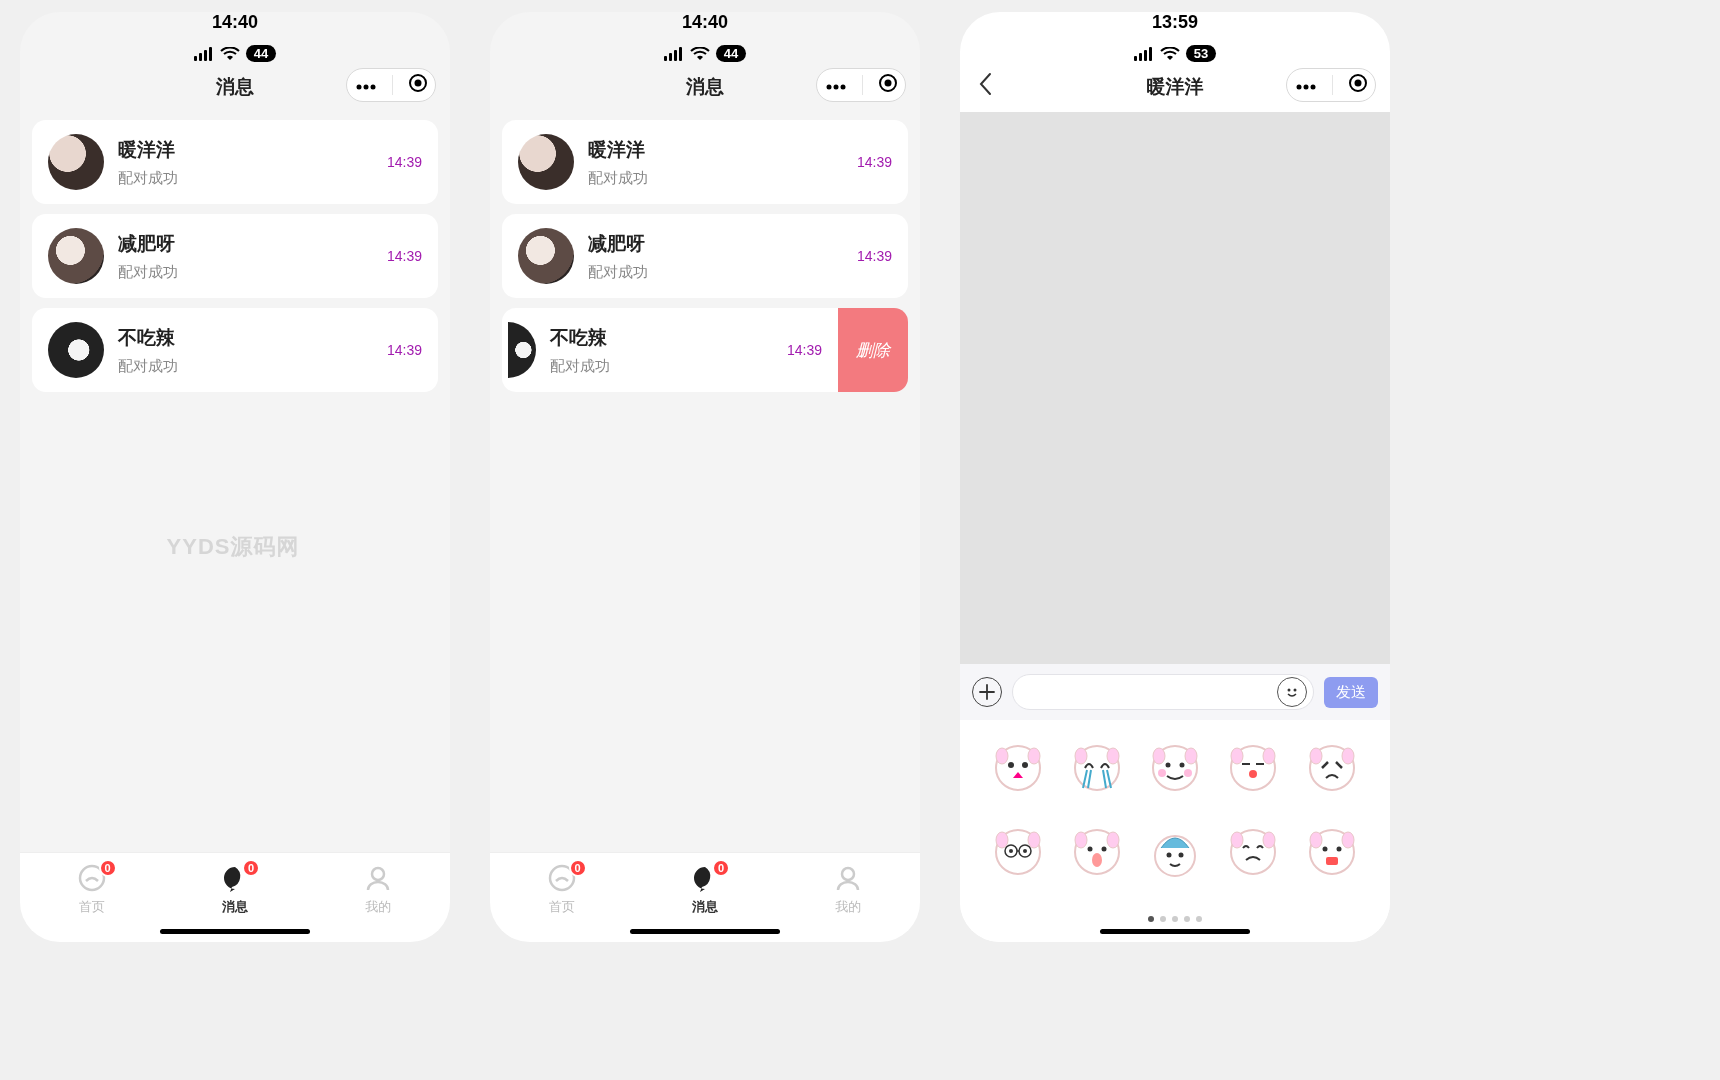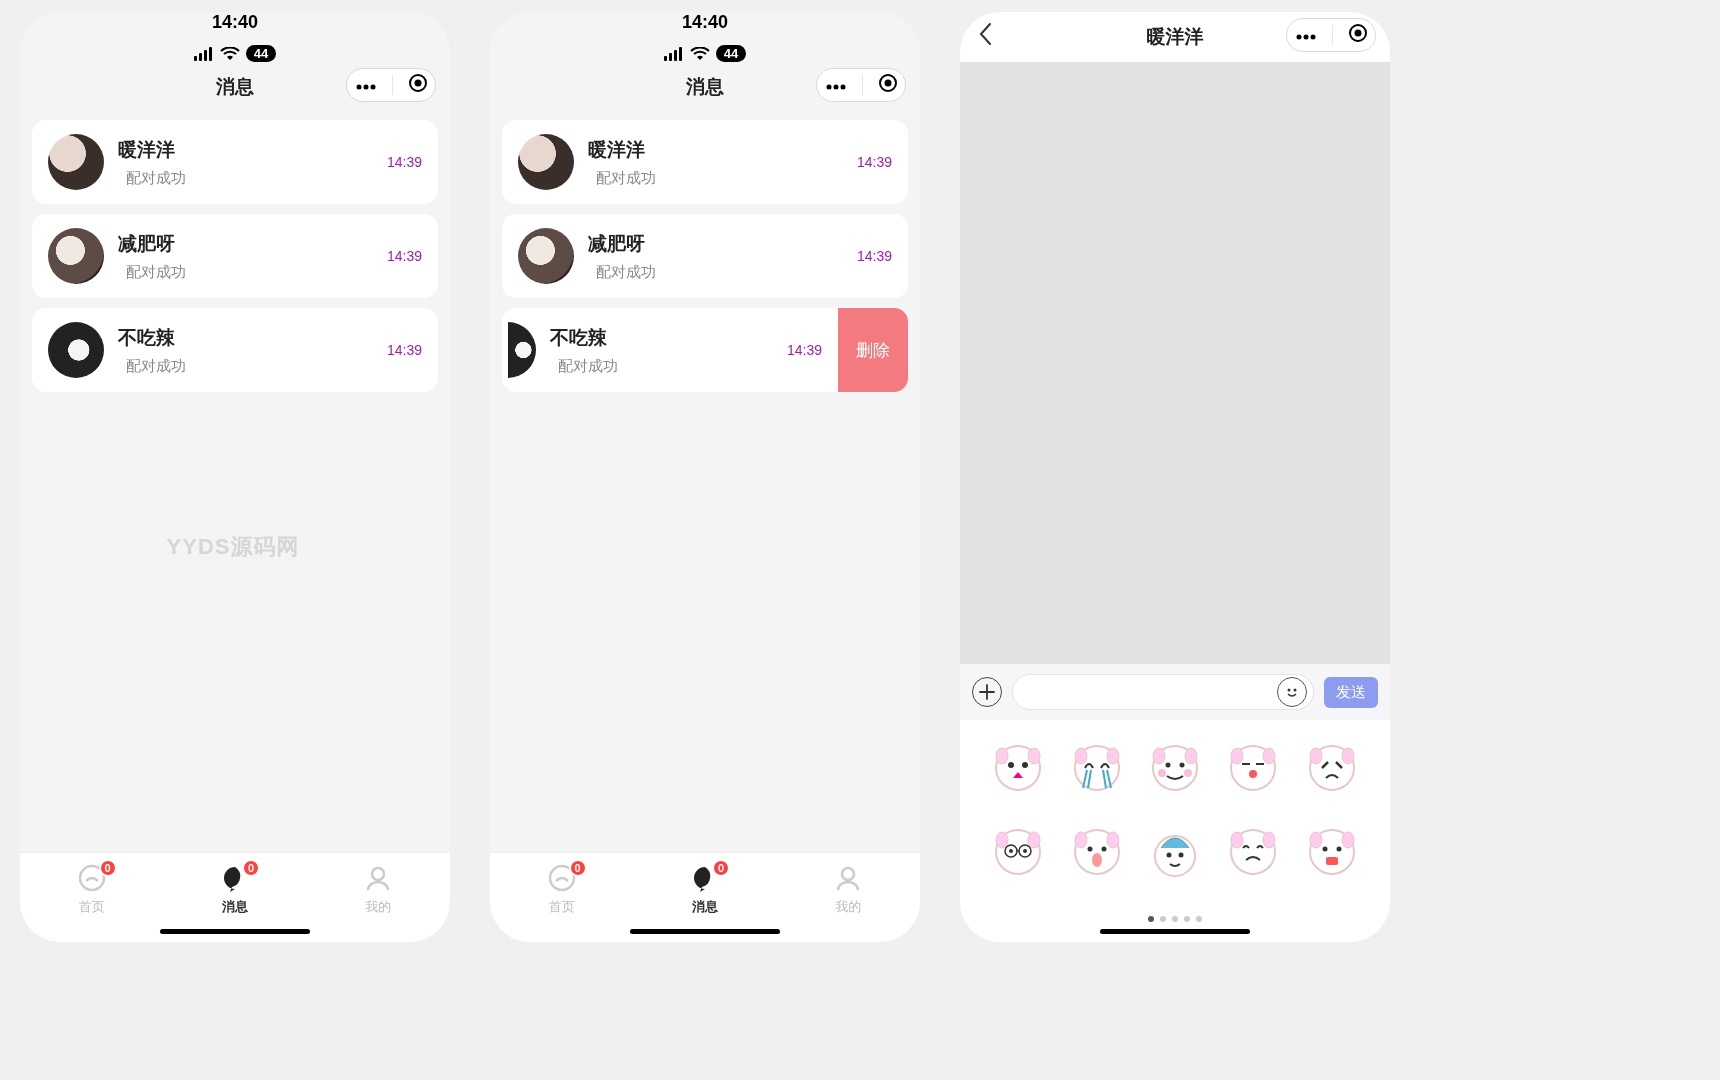--- a/index.html
+++ b/index.html
@@ -21,27 +21,27 @@
   .back-chevron { position: absolute; left: 18px; top: 10px; }
   
   .list { padding: 8px 12px; display: flex; flex-direction: column; gap: 10px; }
   .card { background: #fff; border-radius: 14px; padding: 14px 16px; display: flex; align-items: center; gap: 14px; }
   .avatar { width: 56px; height: 56px; border-radius: 50%; flex: none; }
   .av1 { background: radial-gradient(circle at 35% 35%, #e8d7cf 0 35%, #3a2e2a 36% 100%); }
   .av2 { background: radial-gradient(circle at 40% 40%, #f2e8e2 0 30%, #5d4b45 31% 70%, #2a2423 71% 100%); }
   .av3 { background: radial-gradient(circle at 55% 50%, #f5f5f5 0 25%, #222 26% 100%); }
   .card-main { flex: 1; display: flex; flex-direction: column; gap: 6px; }
   .name { font-size: 19px; font-weight: 600; color: #222; }
-  .sub { font-size: 15px; color: #888; margin-left: 8px; }
+  .sub { font-size: 15px; color: #888; }
   .time { font-size: 14px; color: #a21caf; }
   
   .swipe-wrap { display: flex; border-radius: 14px; overflow: hidden; }
   .swipe-wrap .card { border-radius: 0; flex: 1; padding-left: 6px; }
   .swipe-wrap .avatar { width: 28px; height: 56px; border-radius: 0 28px 28px 0; }
-  .delete-btn { width: 70px; background: #f37a7f; color: #fff; display: flex; align-items: center; justify-content: center; font-size: 17px; }
+  .delete-btn { width: 70px; background: #f37a7f; color: #fff; display: flex; align-items: center; justify-content: center; font-size: 17px; font-style: italic; }
   
   .watermark { position: absolute; top: 520px; left: 0; right: 4px; text-align: center; color: #d6d6d6; font-size: 22px; font-weight: 600; letter-spacing: 1px; pointer-events: none; }
   
   .tabbar { position: absolute; bottom: 0; left: 0; right: 0; height: 90px; background: #fff; border-top: 1px solid #eee; display: flex; justify-content: space-around; align-items: flex-start; padding-top: 10px; }
   .tab { display: flex; flex-direction: column; align-items: center; gap: 2px; font-size: 13px; color: #bbb; position: relative; }
   .tab.active { color: #333; font-weight: 600; }
   .tab-icon { display: block; position: relative; }
   .badge { position: absolute; top: -4px; right: -10px; background: #ff4040; color: #fff; border-radius: 9px; min-width: 18px; height: 18px; font-size: 11px; font-weight: 700; display: flex; align-items: center; justify-content: center; border: 2px solid #fff; }
   .home-indicator { position: absolute; bottom: 8px; left: 50%; transform: translateX(-50%); width: 150px; height: 5px; background: #000; border-radius: 3px; }
   
@@ -259,20 +259,41 @@
               <path d="M5 27 A10 8 0 0 1 25 27" stroke="#ccc" stroke-width="2.5" fill="none"></path>
             </svg>
         </span>
         <span>我的</span>
       </div>
     </div>
     <div class="home-indicator"></div>
   </div>
 
   <div class="phone light">
+    <div class="status-bar">
+      <span class="status-left">13:59</span>
+      <span class="status-right">
+        <span class="signal-icon">
+          <svg width="20" height="14" viewBox="0 0 20 14">
+              <rect x="0" y="9" width="3" height="5" rx="1" fill="#000"></rect>
+              <rect x="5" y="6" width="3" height="8" rx="1" fill="#000"></rect>
+              <rect x="10" y="3" width="3" height="11" rx="1" fill="#000"></rect>
+              <rect x="15" y="0" width="3" height="14" rx="1" fill="#000"></rect>
+            </svg>
+        </span>
+        <span class="wifi-icon">
+          <svg width="20" height="14" viewBox="0 0 20 14">
+              <path d="M10 13 L7 10 A4 4 0 0 1 13 10 Z" fill="#000"></path>
+              <path d="M4 7 A9 9 0 0 1 16 7" stroke="#000" stroke-width="2" fill="none"></path>
+              <path d="M1 4 A13 13 0 0 1 19 4" stroke="#000" stroke-width="2" fill="none"></path>
+            </svg>
+        </span>
+        <span class="battery-pill">53</span>
+      </span>
+    </div>
 
     <div class="header">
       <span class="back-chevron">
         <svg width="14" height="24">
             <path d="M12 2 L3 12 L12 22" stroke="#333" stroke-width="2" fill="none" stroke-linecap="round"></path>
           </svg>
       </span>
       <span class="header-title">暖洋洋</span>
       <div class="capsule">
         <span><svg width="22" height="6">

